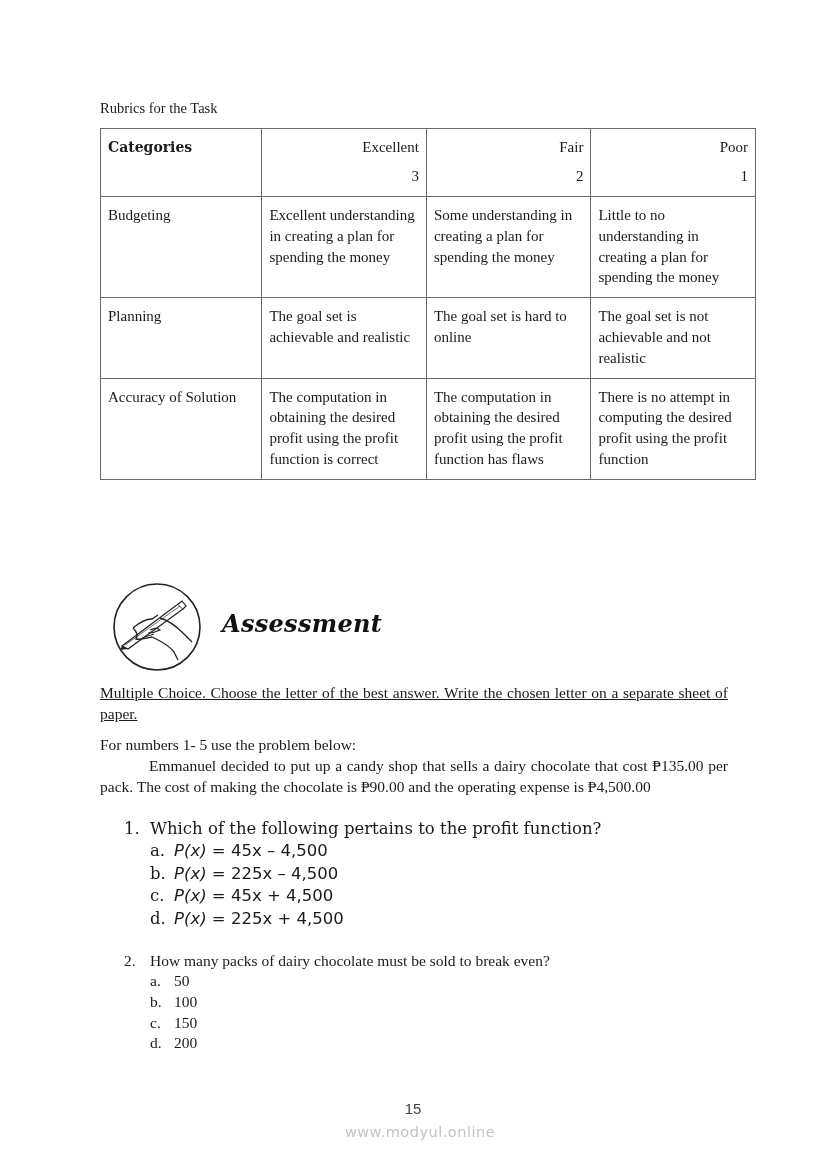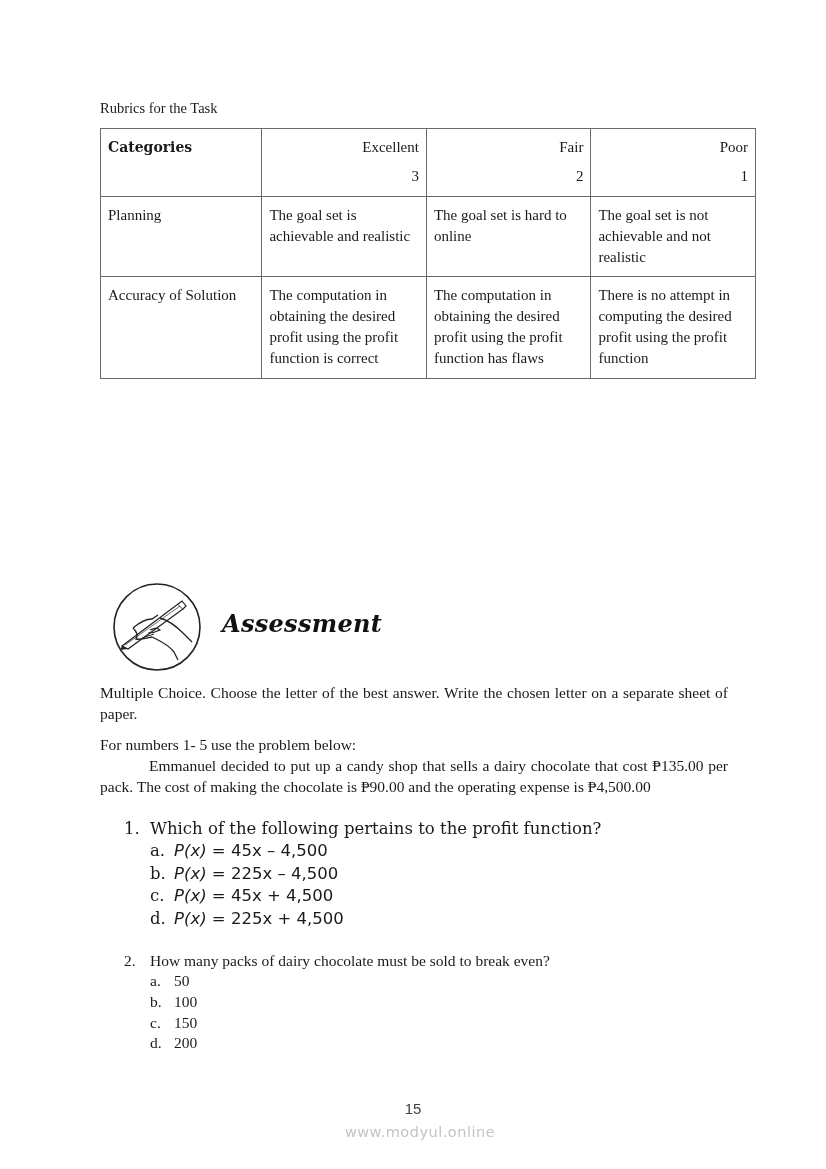--- a/index.html
+++ b/index.html
@@ -34,21 +34,21 @@
     .assess-title {
       position: absolute; left: 222px; top: 609px;
       font-family: "DejaVu Serif", serif; font-weight: bold; font-style: italic;
       font-size: 24px; letter-spacing: 0.3px; color: #111;
     }
     .para {
       position: absolute; left: 100px; width: 628px;
       font-family: "Liberation Serif", serif; font-size: 15.5px; line-height: 21px;
       text-align: justify; text-align-last: left;
     }
-    .instructions { top: 682px; }
+    .instructions { top: 682px; text-decoration: underline; }
     .intro { top: 734px; }
     .problem { top: 755px; text-indent: 49px; }
     .q-block { position: absolute; left: 124px; font-family: "Liberation Serif", serif; }
     .q1 { top: 818px; }
     .q2 { top: 950px; }
     .q-stem { font-family: "DejaVu Serif", serif; font-size: 16.5px; line-height: 22px; display: flex; }
     .q2 .q-stem { font-size: 15.5px; font-family: "Liberation Serif", serif; line-height: 21px; }
     .q-num { width: 26px; display: inline-block; }
     .opt { display: flex; margin-left: 26px; }
     .q1 .opt { font-size: 16.5px; line-height: 22.5px; font-family: "DejaVu Sans", sans-serif; }
@@ -79,20 +79,26 @@
       <span class="score">3</span>
     </th>
     <th class="lvl col3">
       <span>Fair</span>
       <span class="score">2</span>
     </th>
     <th class="lvl col4">
       <span>Poor</span>
       <span class="score">1</span>
     </th>
+  </tr>
+  <tr>
+    <td>Budgeting</td>
+    <td>Excellent understanding in creating a plan for spending the money</td>
+    <td>Some understanding in creating a plan for spending the money</td>
+    <td>Little to no understanding in creating a plan for spending the money</td>
   </tr>
   <tr>
     <td>Planning</td>
     <td>The goal set is achievable and realistic</td>
     <td>The goal set is hard to online</td>
     <td>The goal set is not achievable and not realistic</td>
   </tr>
   <tr>
     <td>Accuracy of Solution</td>
     <td>The computation in obtaining the desired profit using the profit function is correct</td>

